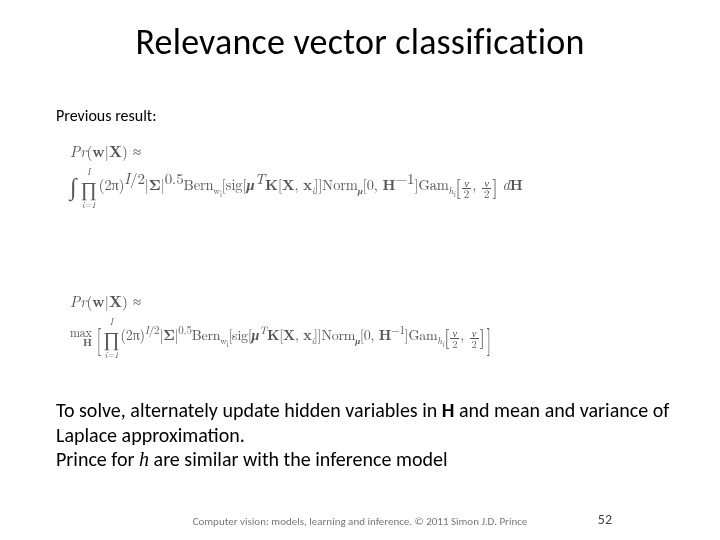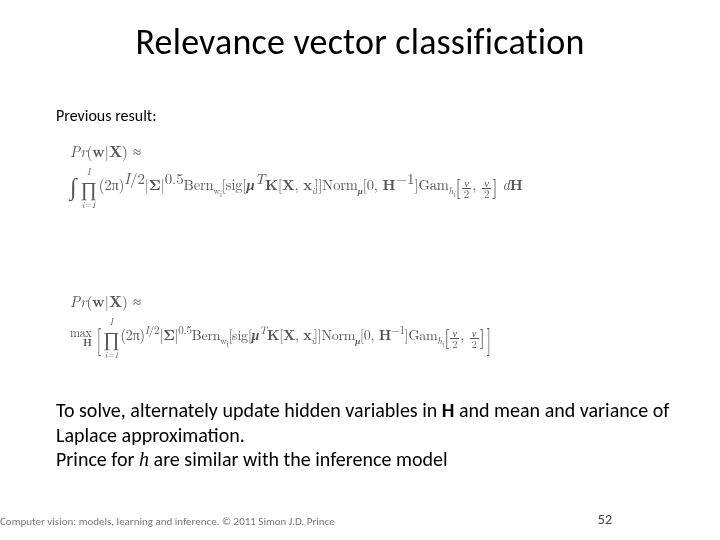--- a/index.html
+++ b/index.html
@@ -103,20 +103,21 @@
     line-height: 1.23;
   }
   .para .bold { font-weight: 700; }
   .para .ital { font-style: italic; font-family: Georgia, "Times New Roman", serif; }
 
   .footer {
     position: absolute;
     bottom: 12px;
     left: 0;
     width: 720px;
+    text-align: center;
     font-size: 11px;
     color: #777;
   }
   .pagenum {
     position: absolute;
     bottom: 12px;
     right: 24px;
     font-size: 14px;
     color: #404040;
   }

